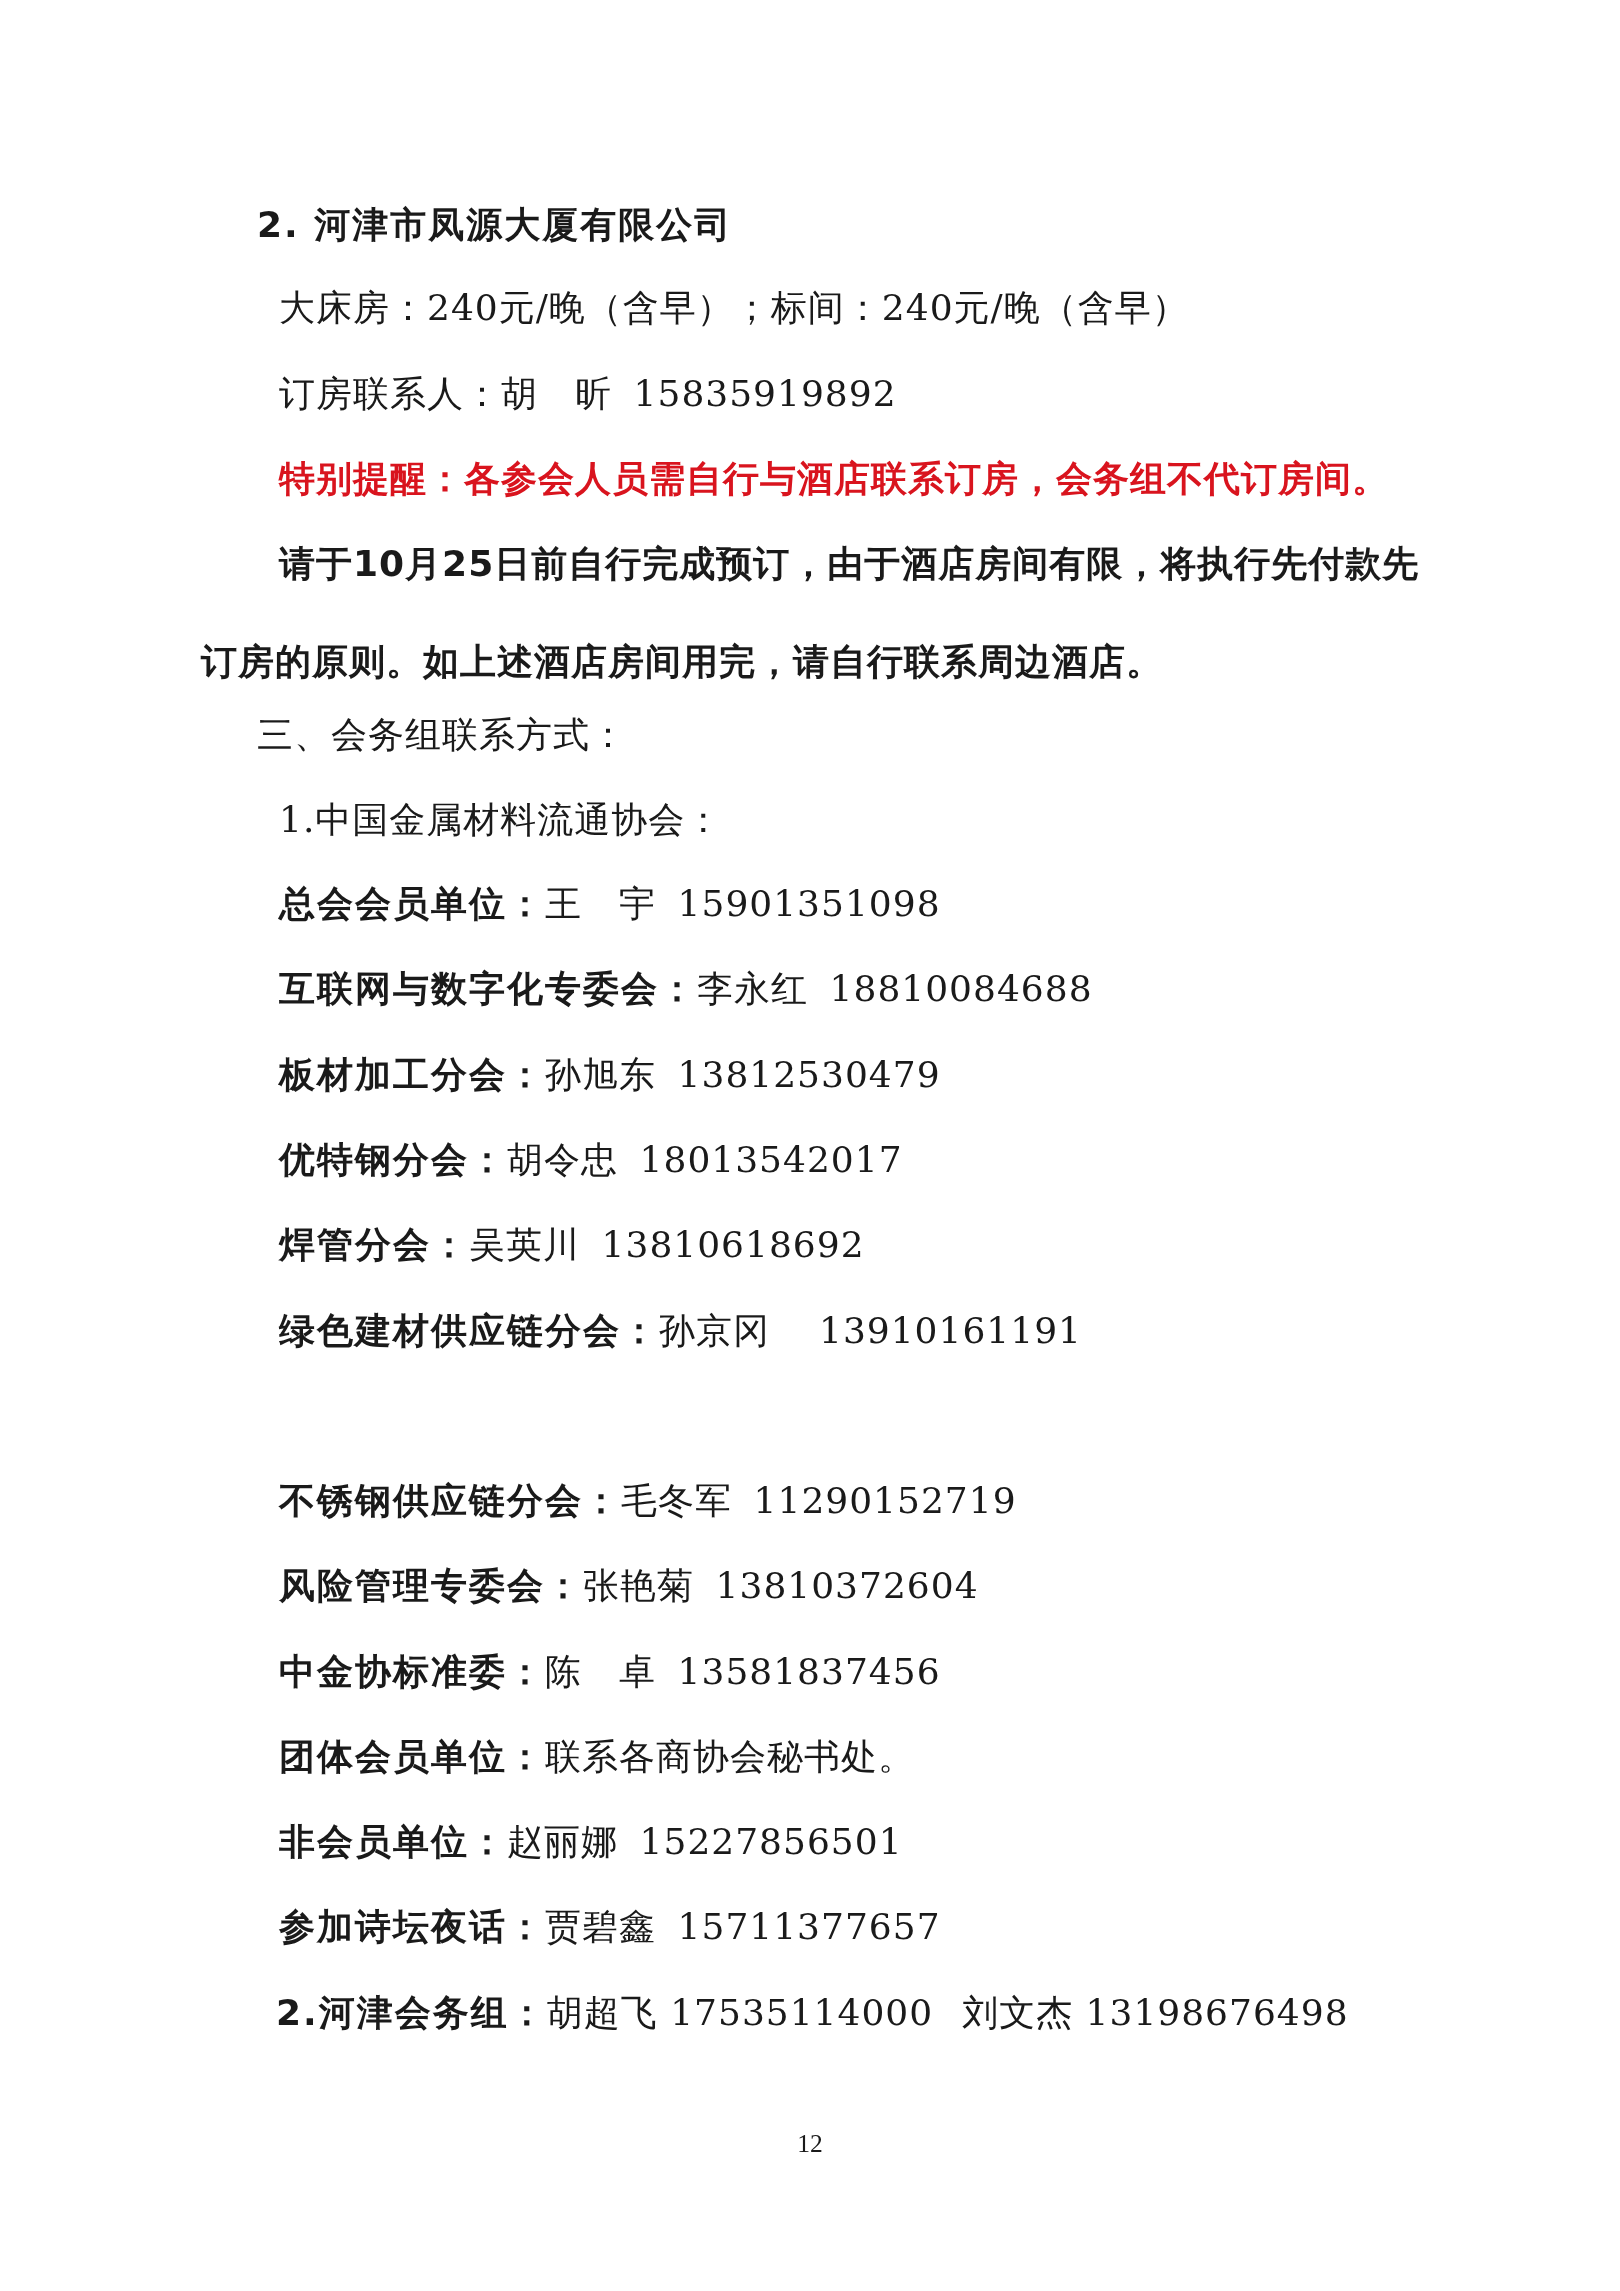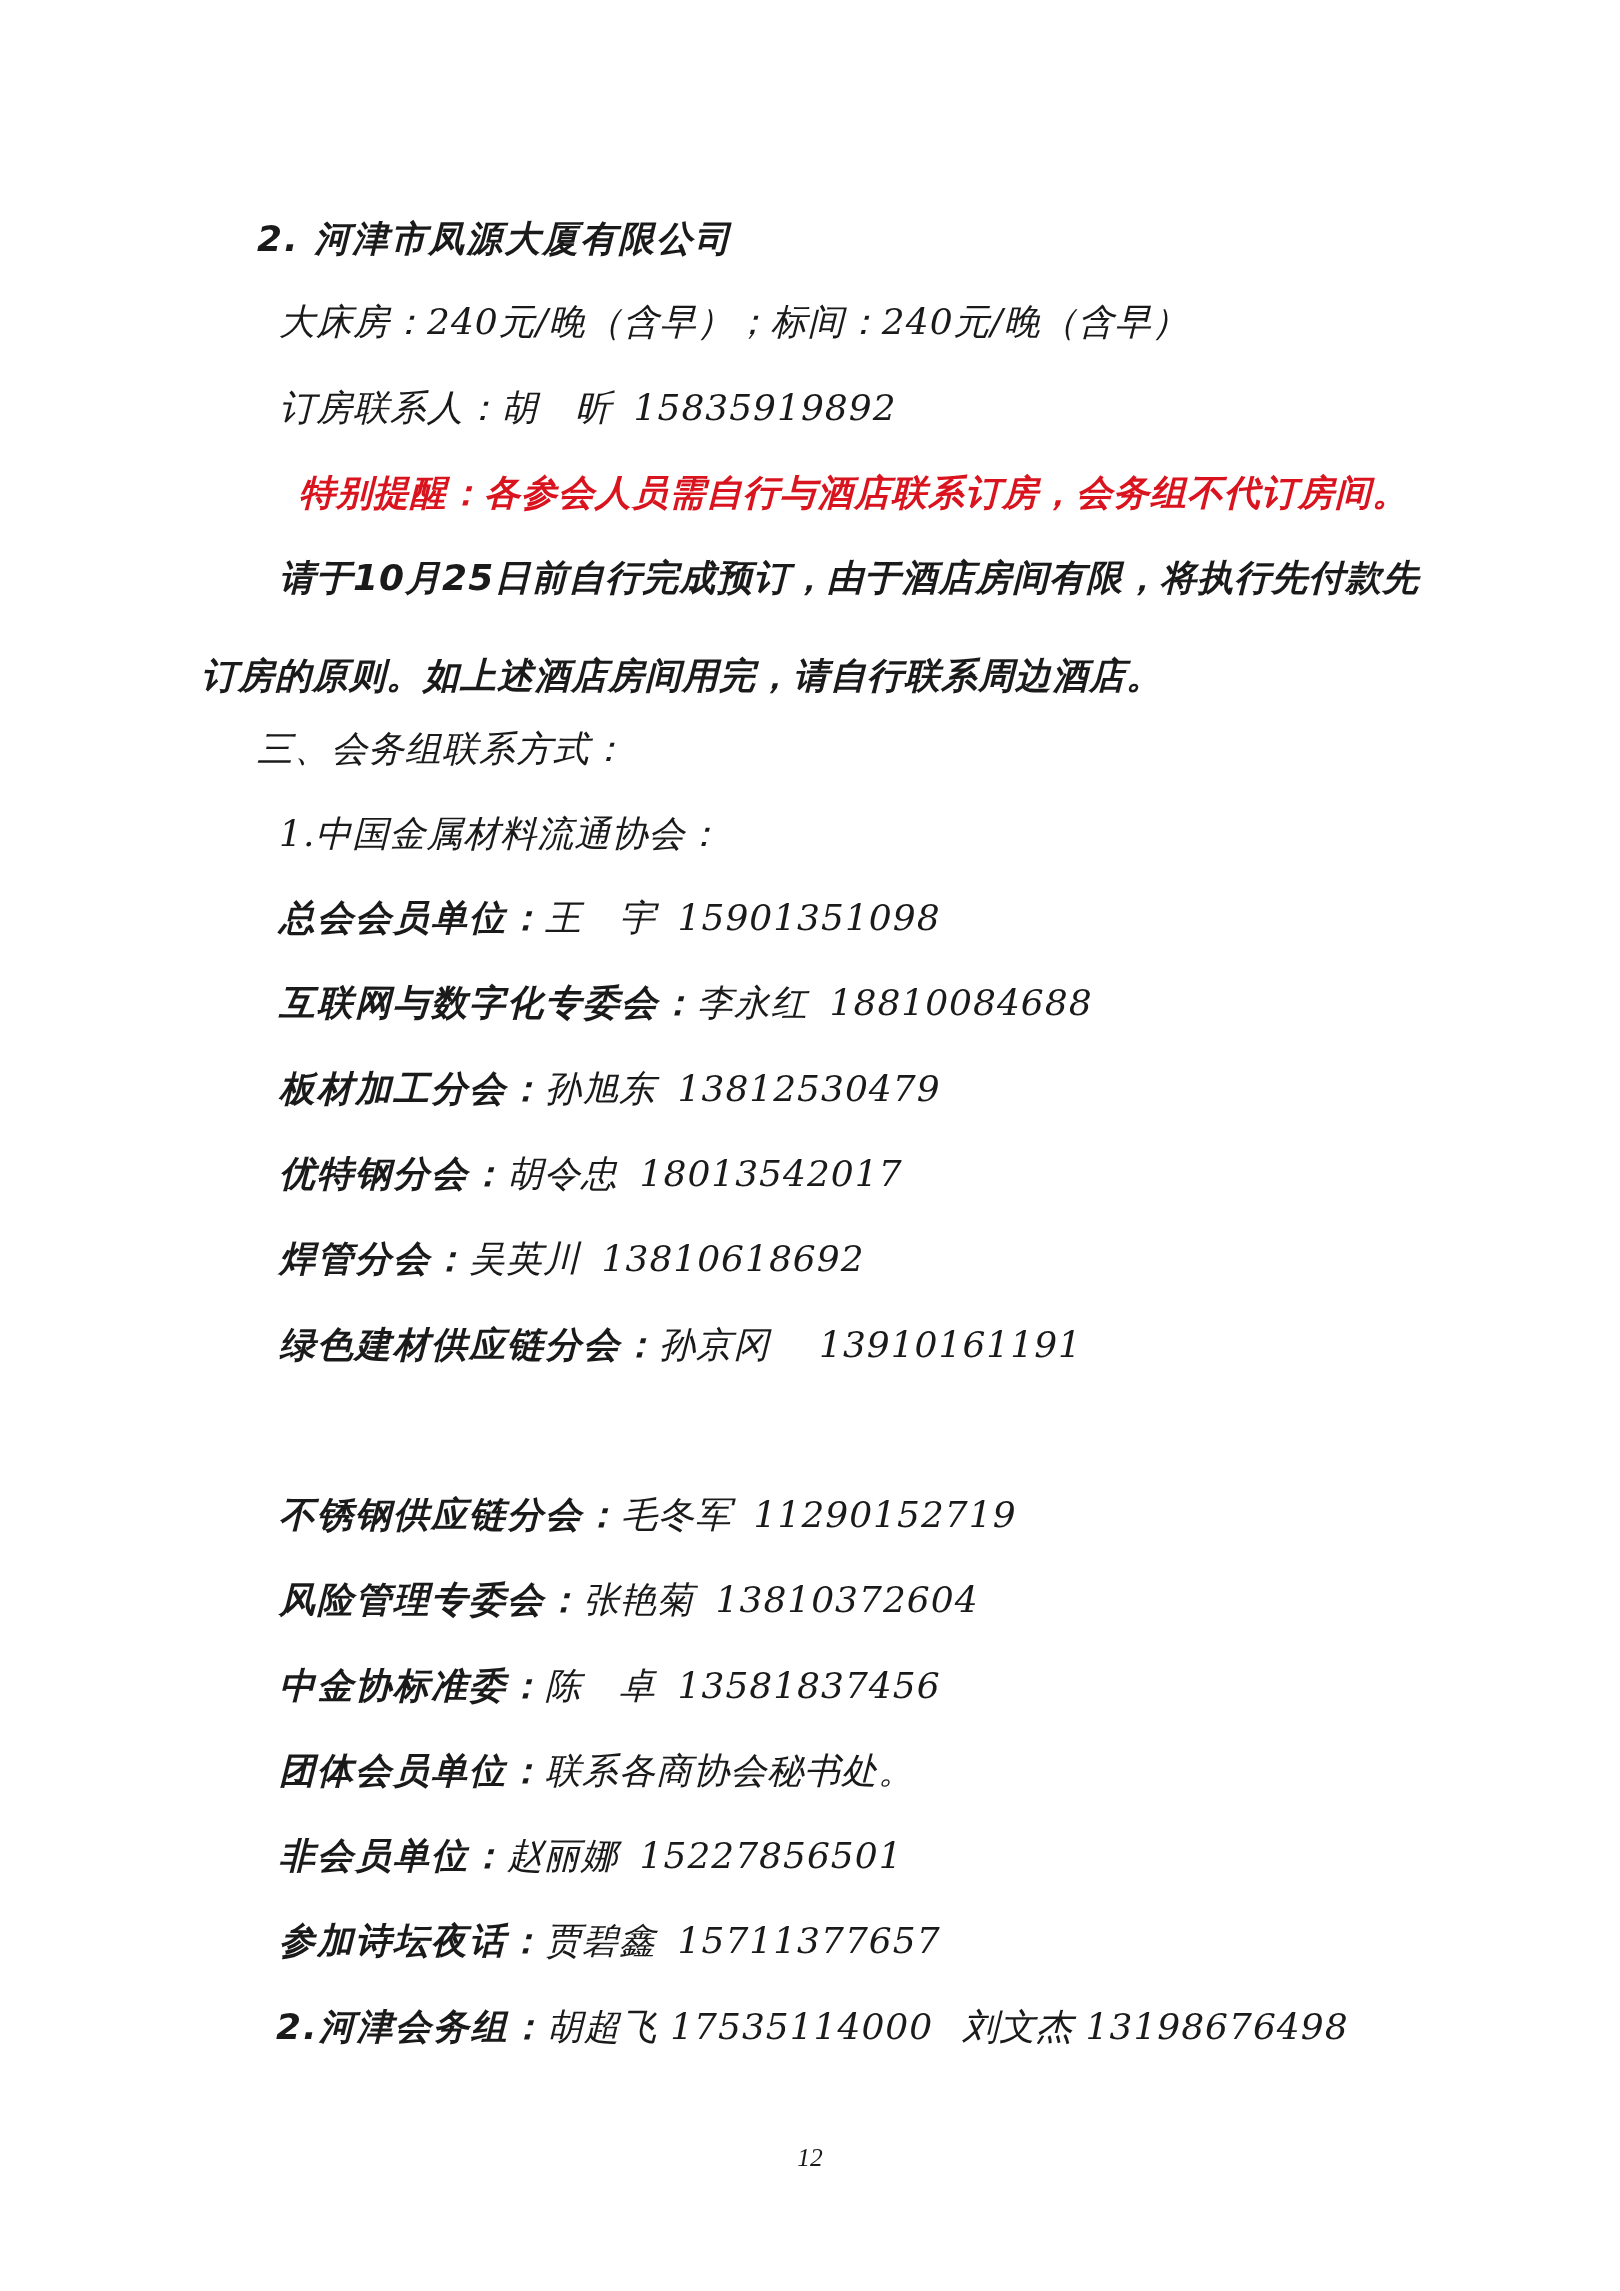--- a/index.html
+++ b/index.html
@@ -4,21 +4,21 @@
 <style>
   html, body { margin: 0; padding: 0; }
   body {
     width: 1620px; height: 2292px;
     background: #ffffff;
     position: relative;
     overflow: hidden;
     font-family: "DejaVu Serif", "Liberation Serif", serif;
     color: #1a1a1a;
   }
-  .page { position: absolute; left: 0; top: 14px; width: 1620px; height: 1932px; font-style: italic; }
+  .page { position: absolute; left: 0; top: 0; width: 1620px; height: 1932px; }
   .line {
     position: absolute;
     left: 279px;
     font-size: 36px;
     line-height: 47px;
     white-space: nowrap;
     letter-spacing: 1px;
   }
   .bold { font-family: "DejaVu Sans", "Liberation Sans", sans-serif; font-weight: bold; letter-spacing: 2px; }
   .label { font-family: "DejaVu Sans", "Liberation Sans", sans-serif; font-weight: bold; letter-spacing: 2px; }
@@ -38,21 +38,21 @@
 <div class="page">
 
   <div class="line bold" style="top:201px; left:257px;">2. 河津市凤源大厦有限公司</div>
 
   <div class="line" style="top:284px;">大床房：240元/晚（含早）；标间：240元/晚（含早）</div>
 
   <div class="line" style="top:370px;">
     <span>订房联系人：</span><span>胡　昕</span><span class="gap"></span><span>15835919892</span>
   </div>
 
-  <div class="line red" style="top:455px;margin-left:20px;">特别提醒：各参会人员需自行与酒店联系订房，会务组不代订房间。</div>
+  <div class="line red" style="top:455px;">特别提醒：各参会人员需自行与酒店联系订房，会务组不代订房间。</div>
 
   <div class="line para" style="top:540px;">请于10月25日前自行完成预订，由于酒店房间有限，将执行先付款先</div>
   <div class="line para" style="top:625px; left:201px;margin-top:13px;">订房的原则。如上述酒店房间用完，请自行联系周边酒店。</div>
 
   <div class="line" style="top:711px; left:257px;">三、会务组联系方式：</div>
 
   <div class="line" style="top:796px;">1.中国金属材料流通协会：</div>
 
   <div class="line" style="top:880px;">
     <span class="label">总会会员单位：</span><span class="val">王　宇</span><span class="gap"></span><span class="val">15901351098</span>

